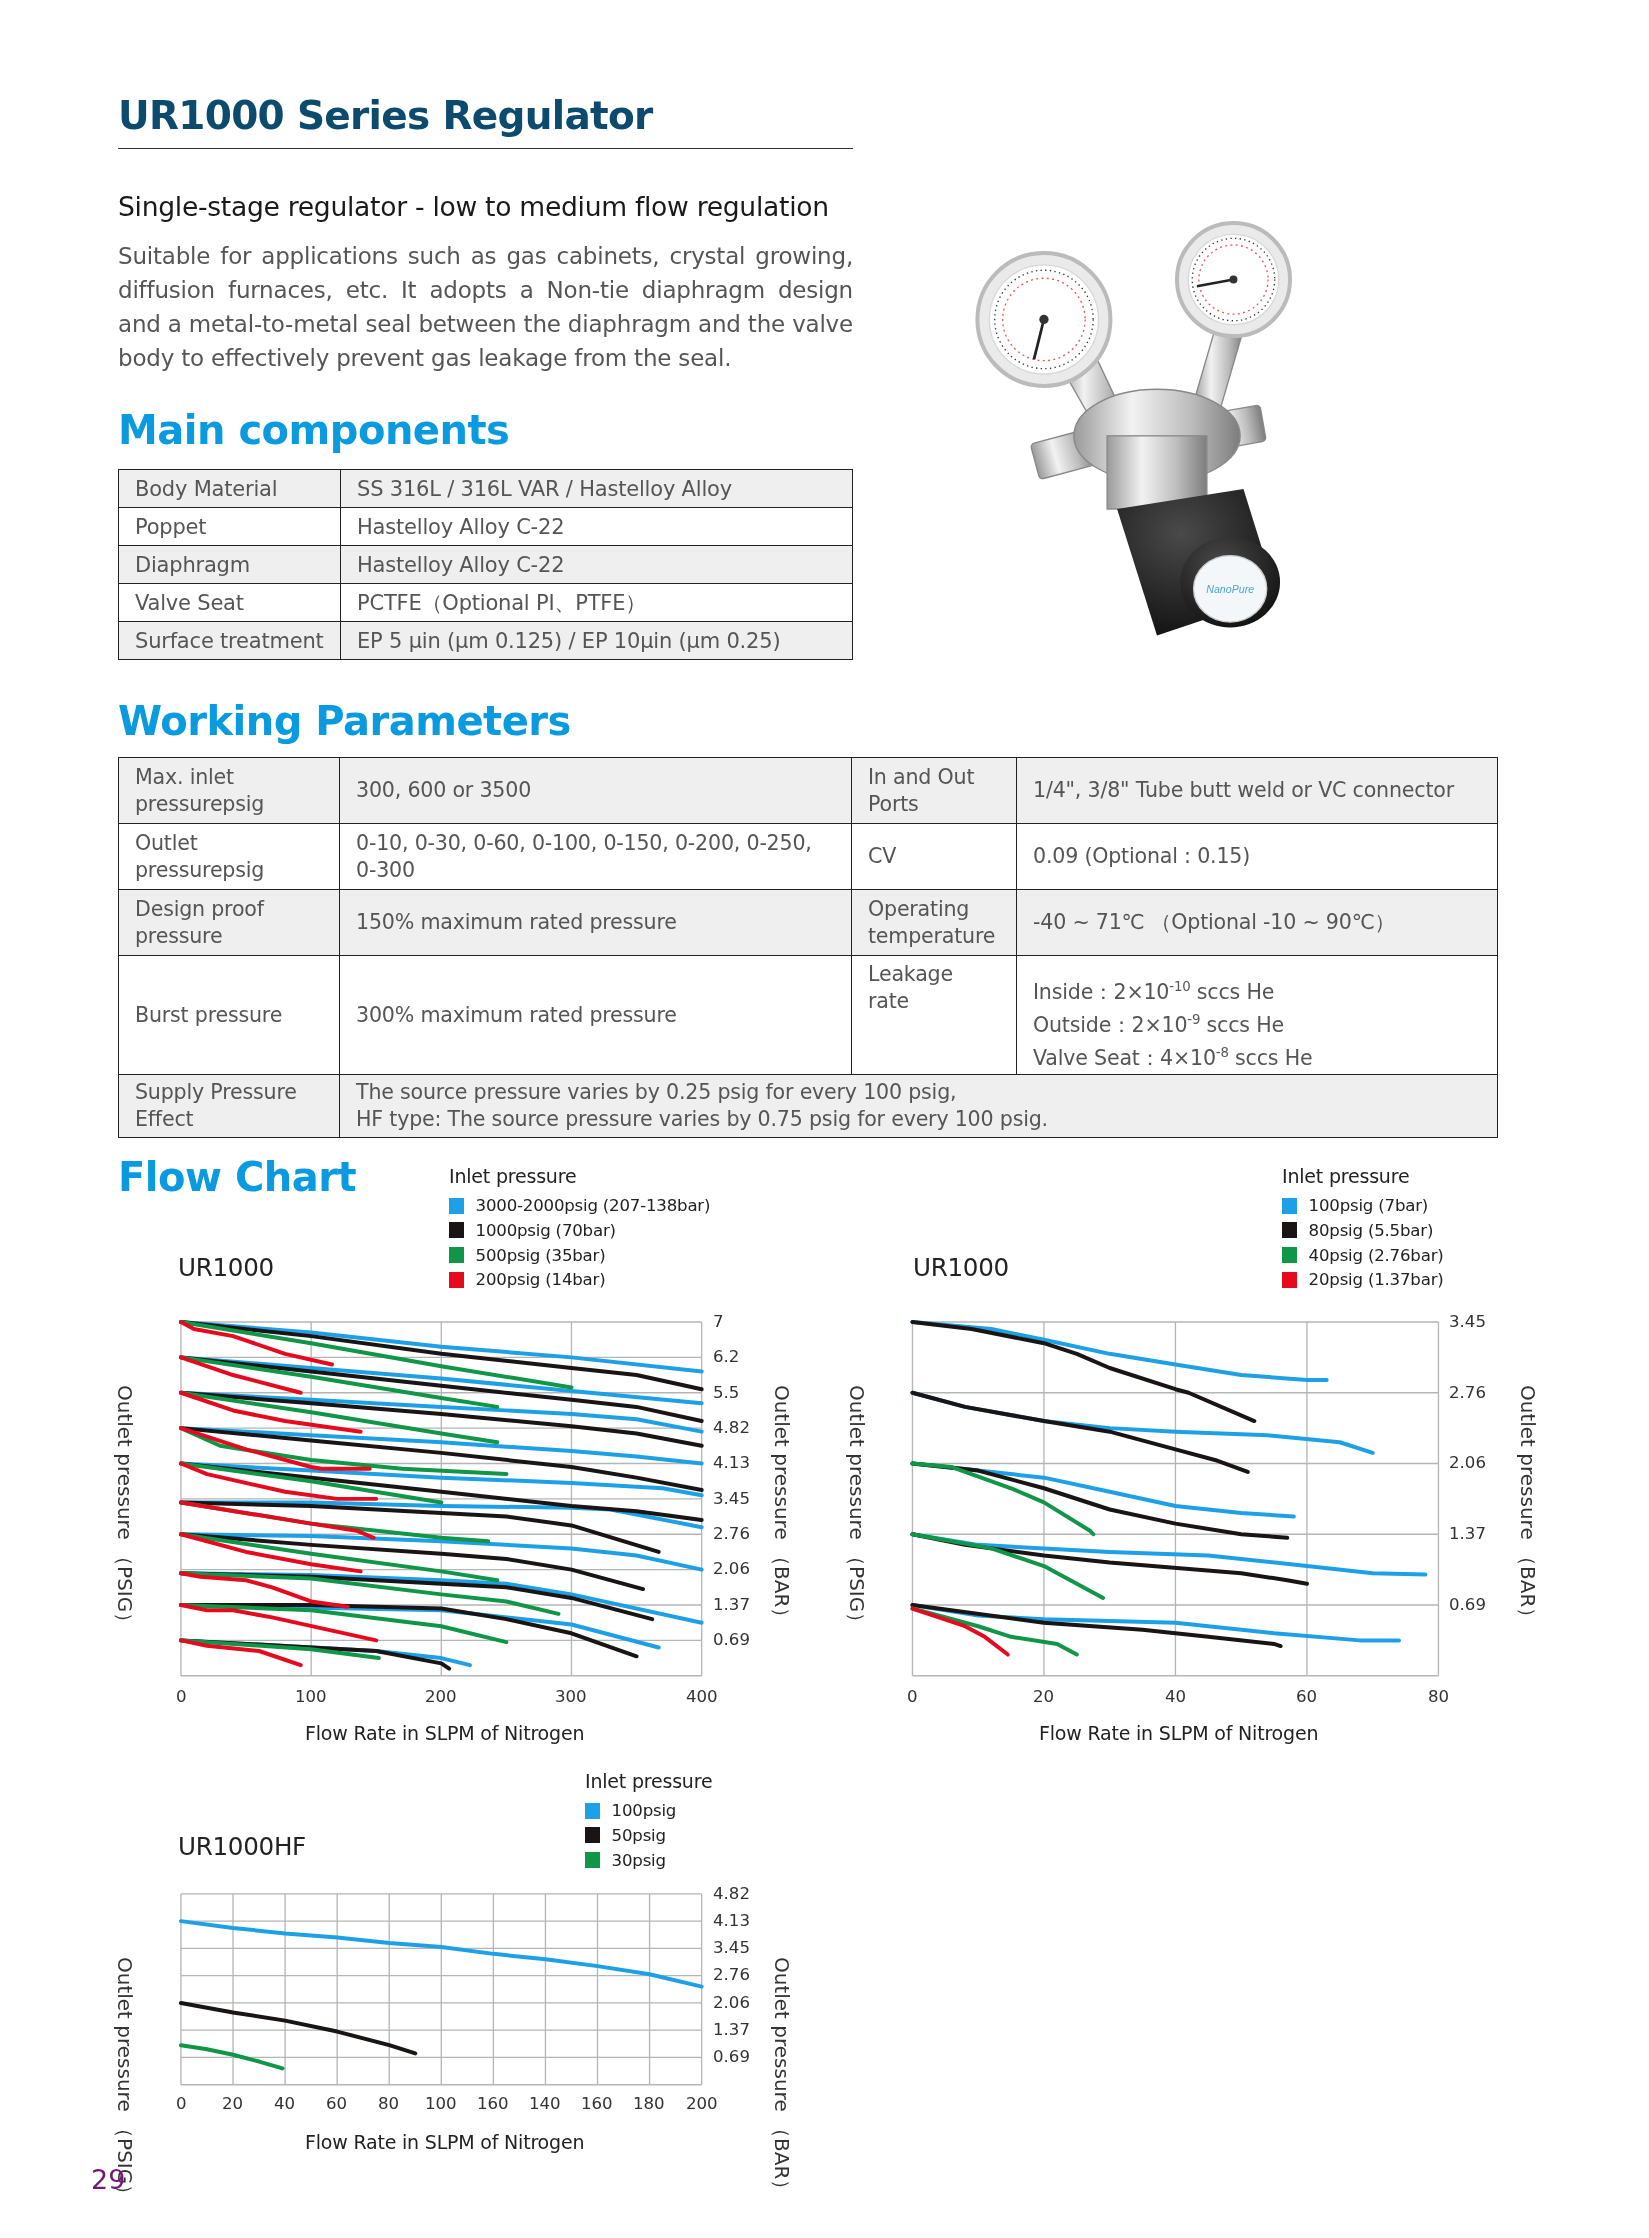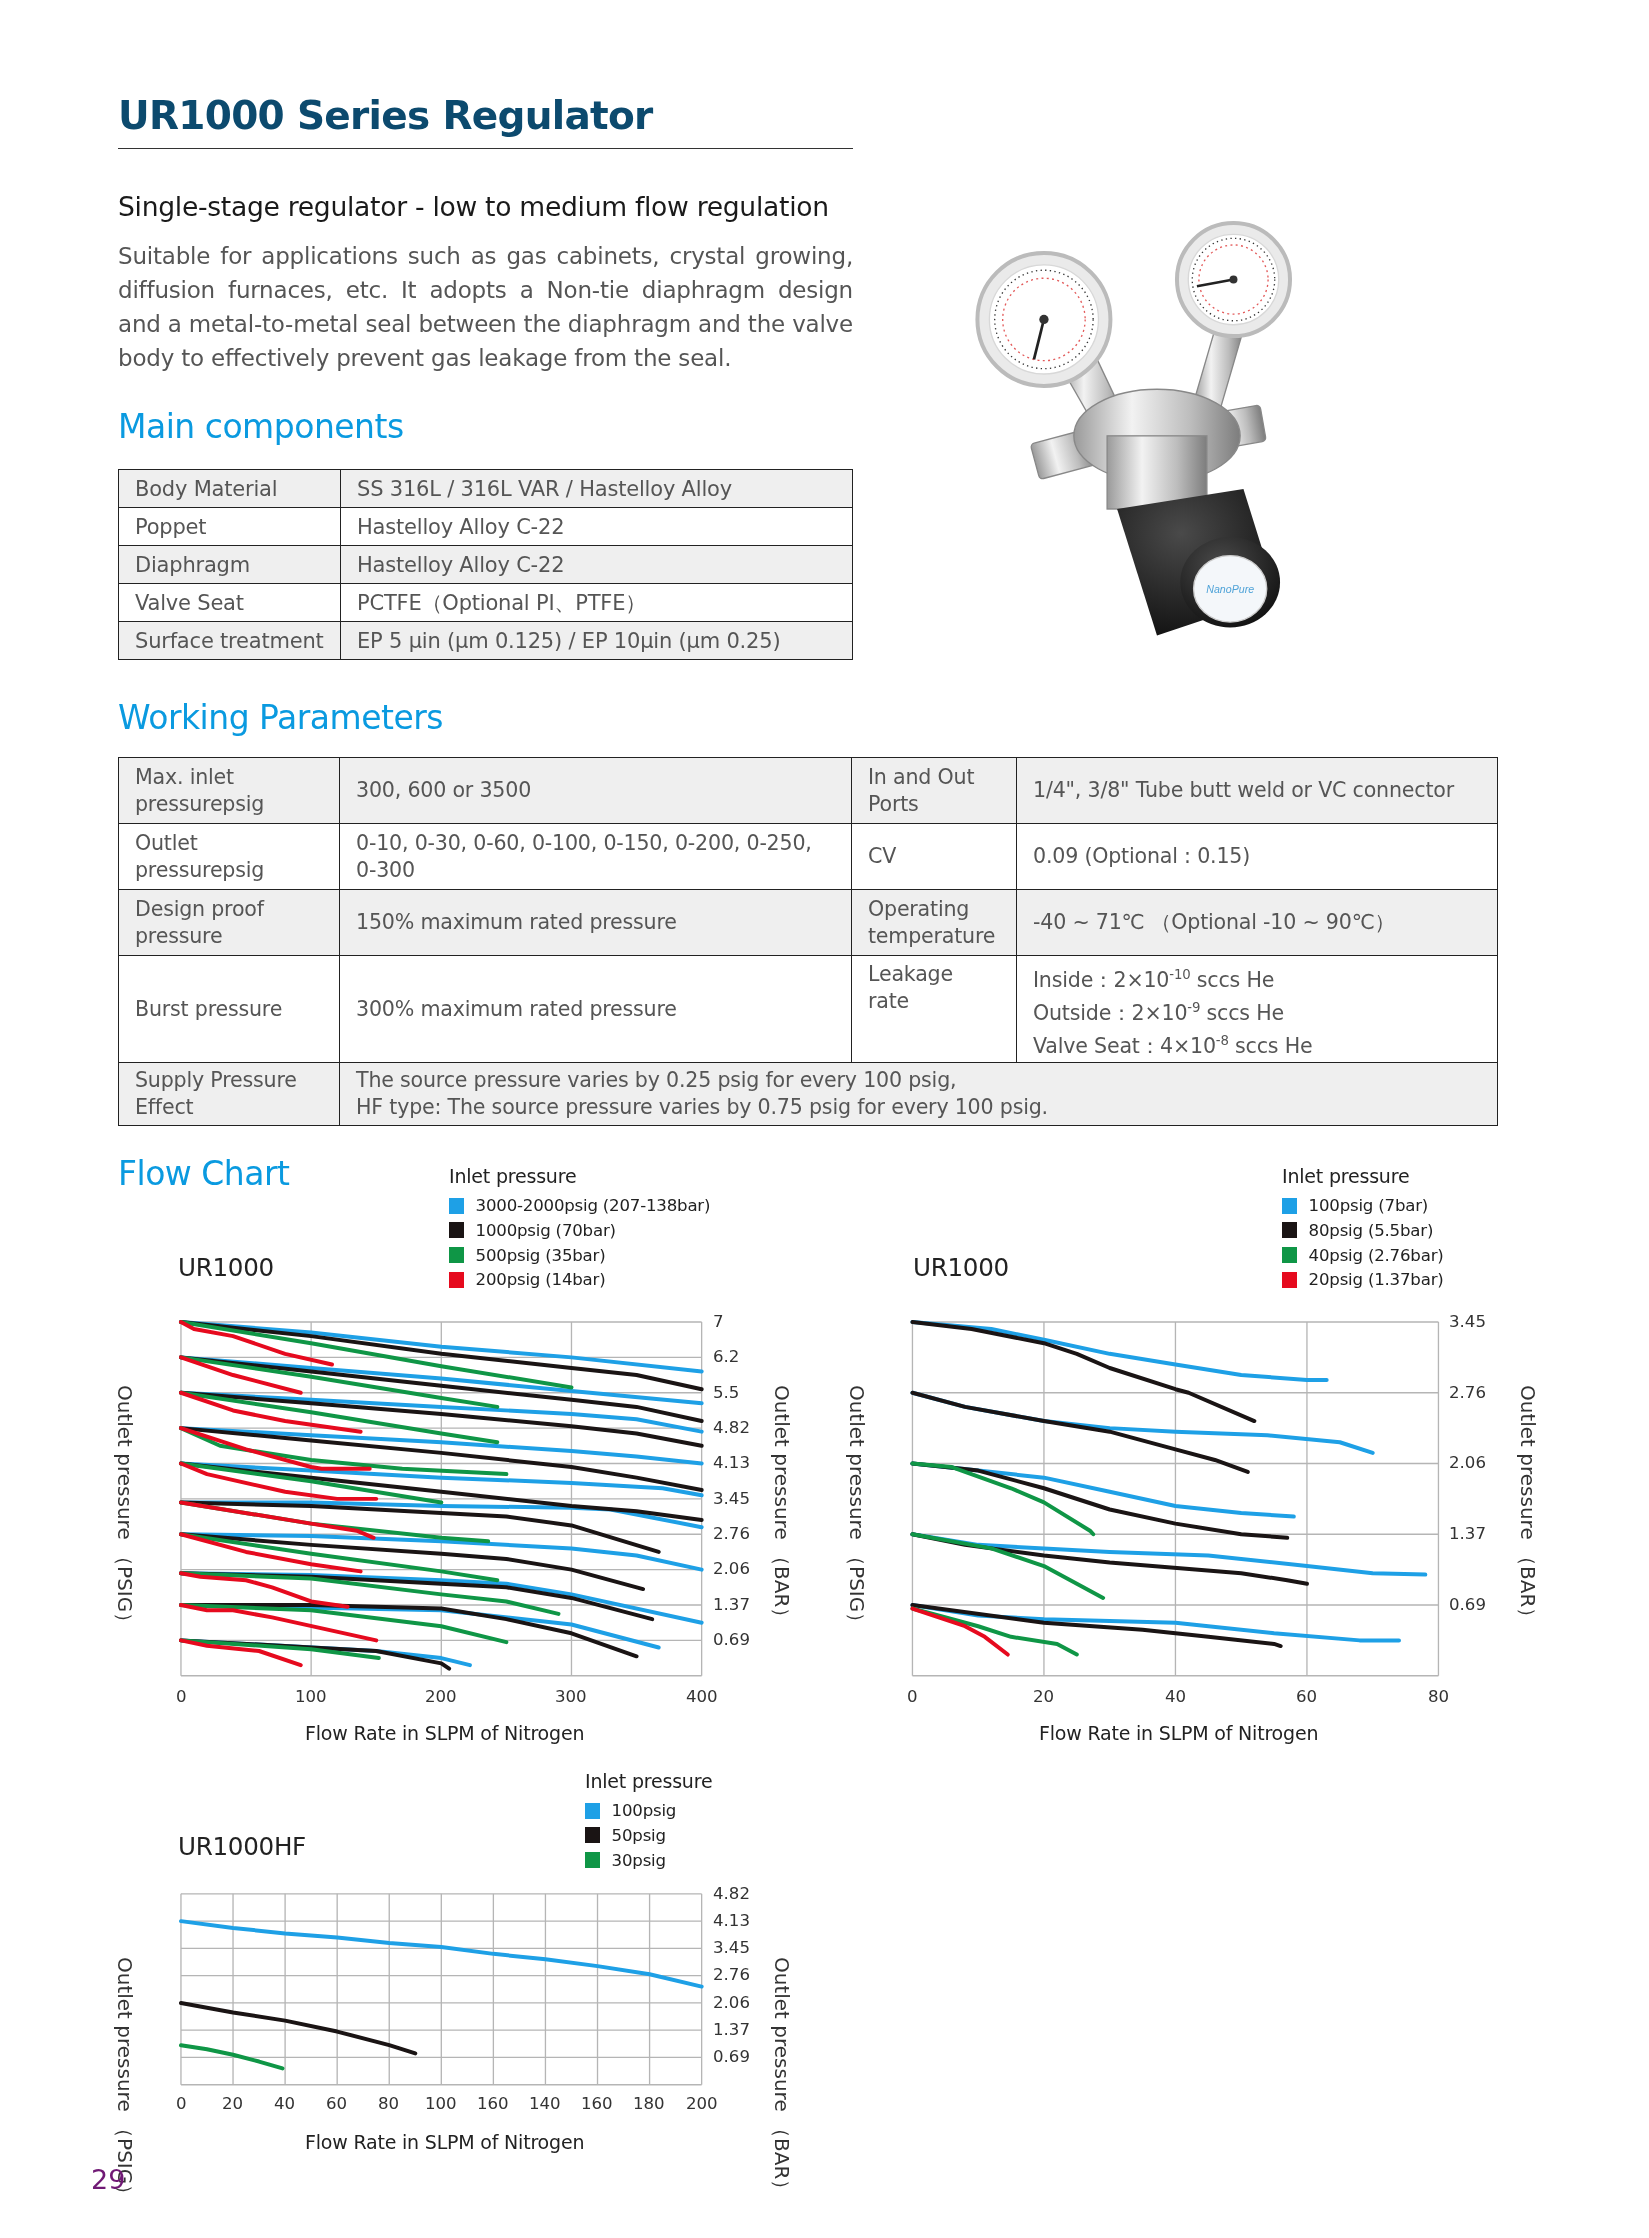--- a/index.html
+++ b/index.html
@@ -2,21 +2,21 @@
 <html style="font-size:10.6px"><head>
 <meta charset="utf-8">
 <style>
   html,body{margin:0;padding:0;background:#fff;}
   body{width:1650px;height:2239px;position:relative;overflow:hidden;font-family:"DejaVu Sans","Liberation Sans",sans-serif;color:#4a4a4a;}
   .abs{position:absolute;}
   .h1{left:118px;top:93px;font-size:39px;font-weight:bold;color:#0c4a6e;letter-spacing:-0.7px;}
   .rule{left:118px;top:148px;width:735px;height:1.3px;background:#333;}
   .subtitle{left:118px;top:191px;font-size:26.6px;color:#1a1a1a;font-weight:500;letter-spacing:-0.3px;}
   .para{left:118px;top:239px;width:735px;font-size:23px;line-height:34px;color:#555;text-align:justify;letter-spacing:-0.2px;}
-  .h2{font-size:33px;font-weight:normal;color:#0a9ae0;letter-spacing:-0.5px;}
+  .h2{font-size:40px;font-weight:bold;color:#0a9ae0;letter-spacing:-0.5px;}
   table{border-collapse:collapse;}
   .comp{left:118px;top:469px;width:735px;}
   .comp td{border:1.3px solid #222;height:37px;font-size:21px;color:#555;padding:0 16px;letter-spacing:-0.2px;}
   .comp tr:nth-child(odd) td{background:#efefef;}
   .comp td.k{width:189px;}
   .work{left:118px;top:757px;width:1380px;}
   .work td{border:1.3px solid #222;font-size:20.6px;color:#555;padding:2.7px 16px;line-height:27px;letter-spacing:-0.2px;vertical-align:middle;}
   .work tr.g td{background:#efefef;}
   .product{left:964px;top:223px;width:386px;height:439px;}
   .legend-title{font-size:19px;color:#222;letter-spacing:-0.2px;}
@@ -133,21 +133,21 @@
     <tr class="g" style="height:66px;">
       <td>Design proof pressure</td>
       <td>150% maximum rated pressure</td>
       <td>Operating temperature</td>
       <td>-40 ~ 71℃ （Optional -10 ~ 90℃）</td>
     </tr>
     <tr style="height:95px;">
       <td>Burst pressure</td>
       <td>300% maximum rated pressure</td>
       <td style="vertical-align:top;padding-top:5.3px;">Leakage rate</td>
-      <td style="vertical-align:top;padding-top:5px;border-radius:8px;">
+      <td style="vertical-align:top;padding-top:17px;border-radius:8px;">
         <div><span>Inside：2×10</span><sup style="font-size:13.3px">-10</sup><span> sccs He</span></div>
         <div><span>Outside：2×10</span><sup style="font-size:13.3px">-9</sup><span> sccs He</span></div>
         <div><span>Valve Seat：4×10</span><sup style="font-size:13.3px">-8</sup><span> sccs He</span></div>
       </td>
     </tr>
     <tr class="g" style="height:63px;">
       <td>Supply Pressure Effect</td>
       <td colspan="3">
         <div>The source pressure varies by 0.25 psig for every 100 psig,</div>
         <div>HF type: The source pressure varies by 0.75 psig for every 100 psig.</div>

